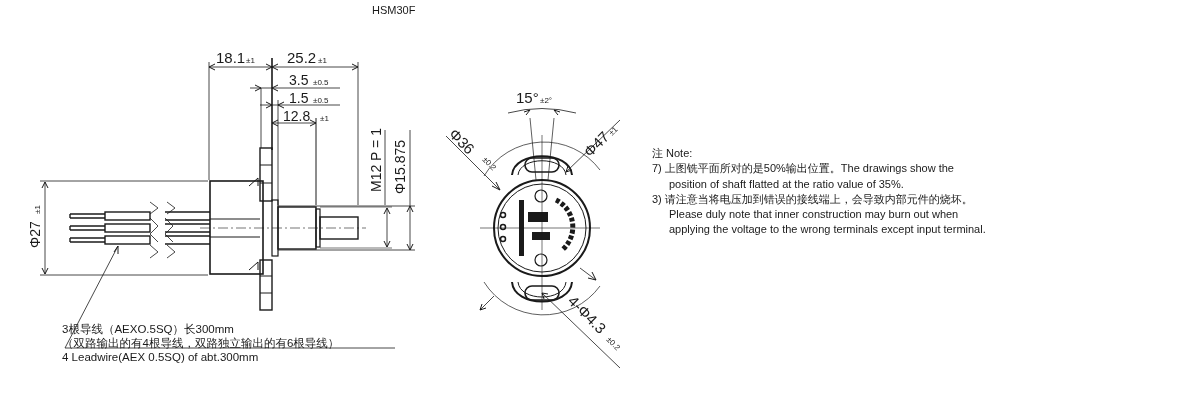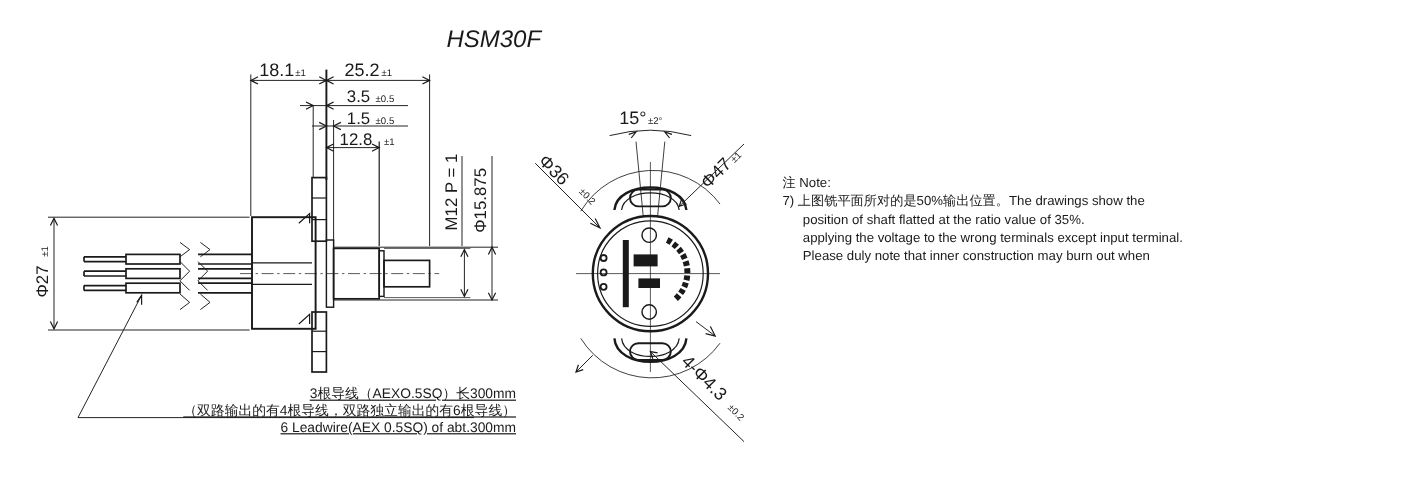--- a/index.html
+++ b/index.html
@@ -1,23 +1,23 @@
 <!DOCTYPE html>
 <html><head>
 <meta charset="utf-8">
 <style>
   html, body { margin: 0; padding: 0; background: #ffffff; }
   body { width: 1180px; height: 400px; position: relative; overflow: hidden;
          font-family: "Liberation Sans", "DejaVu Sans", sans-serif; color: #1a1a1a; }
   .abs { position: absolute; }
   svg { position: absolute; left: 0; top: 0; }
   .svgtxt { font-family: "Liberation Sans", "DejaVu Sans", sans-serif; fill: #1a1a1a; }
-  .title { left: 372px; top: 22px; font-size: 20px; font-style: italic; }
-  .lead { position: absolute; left: 62px; top: 322px; width: 368px; text-align: right;
-          font-size: 11.5px; line-height: 14px; text-decoration: underline; }
+  .title { left: 372px; top: 4px; font-size: 11px; }
+  .lead { position: absolute; left: 62px; top: 322px; width: 368px; text-align: left;
+          font-size: 11.5px; line-height: 14px; }
   .notes { position: absolute; left: 652px; top: 146px; font-size: 11px; line-height: 15.3px; }
   .notes .ind { padding-left: 17px; }
 </style>
 </head>
 <body>
 
 <div class="abs title">HSM30F</div>
 
 <svg width="1180" height="400" viewBox="0 0 1180 400">
   <g stroke="#1a1a1a" fill="none" stroke-width="1">
@@ -200,26 +200,27 @@
     <text x="0" y="0" font-size="15" transform="translate(590,158) rotate(-45)">Φ47</text>
     <text x="0" y="0" font-size="8" transform="translate(612,136) rotate(-45)">±1</text>
     <text x="0" y="0" font-size="15" transform="translate(567,302) rotate(45)">4-Φ4.3</text>
     <text x="0" y="0" font-size="8" transform="translate(606,340) rotate(45)">±0.2</text>
   </g>
 </svg>
 
 <div class="lead">
   <div>3根导线（AEXO.5SQ）长300mm</div>
   <div>（双路输出的有4根导线，双路独立输出的有6根导线）</div>
-  <div>6 Leadwire(AEX 0.5SQ) of abt.300mm</div>
+  <div>4 Leadwire(AEX 0.5SQ) of abt.300mm</div>
 </div>
 
 <div class="notes">
   <div>注 Note:</div>
   <div>
     <div>7) 上图铣平面所对的是50%输出位置。The drawings show the</div>
     <div class="ind">position of shaft flatted at the ratio value of 35%.</div>
   </div>
   <div>
+    <div>3) 请注意当将电压加到错误的接线端上，会导致内部元件的烧坏。</div>
+    <div class="ind">Please duly note that inner construction may burn out when</div>
     <div class="ind">applying the voltage to the wrong terminals except input terminal.</div>
-    <div class="ind">Please duly note that inner construction may burn out when</div>
   </div>
 </div>
 
 </body></html>

